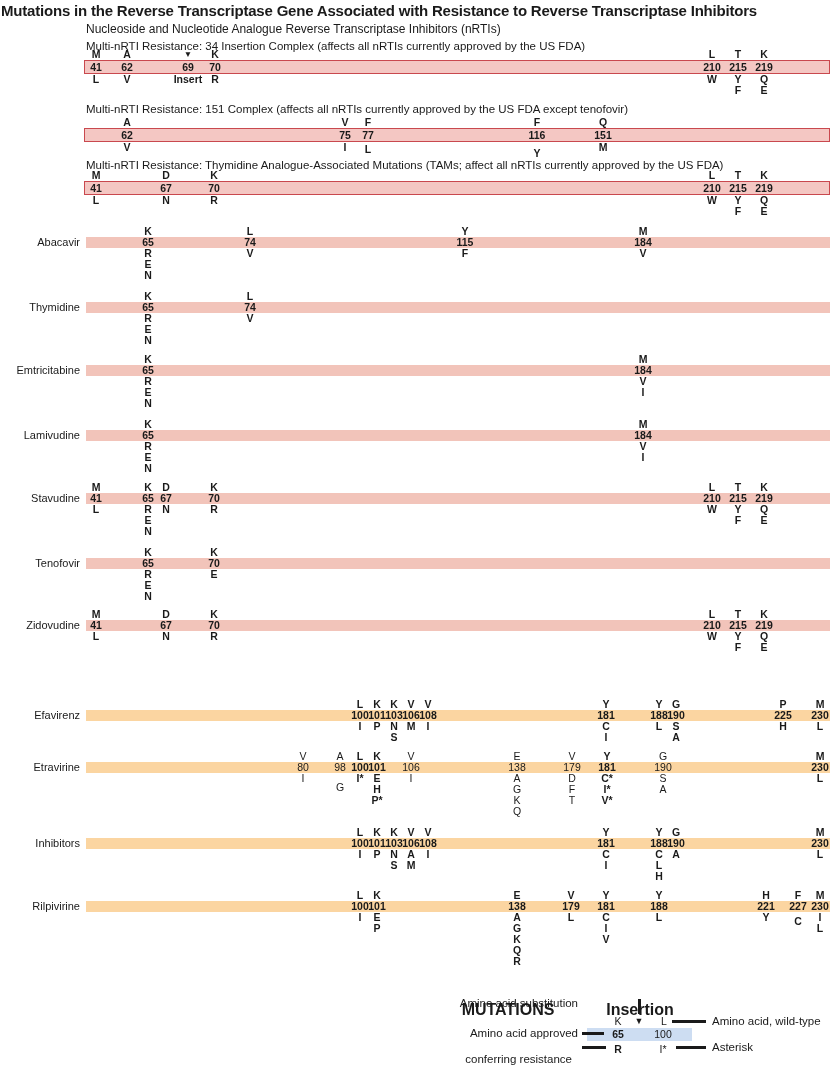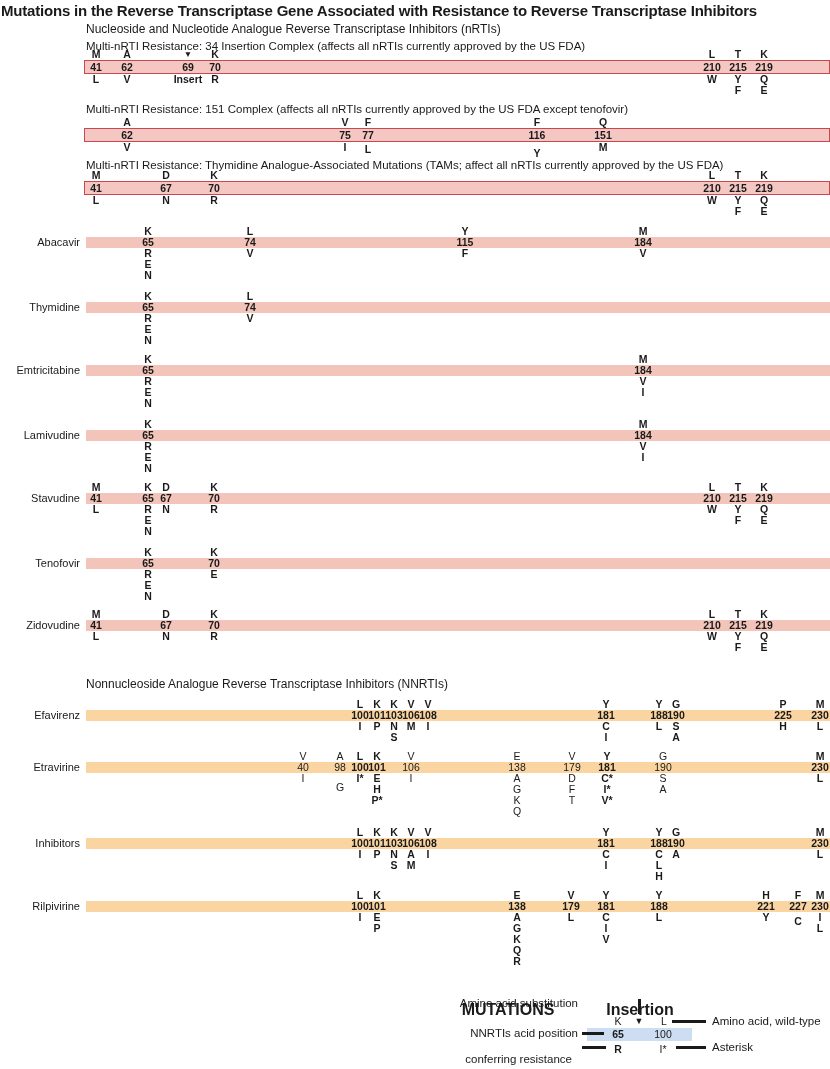--- a/index.html
+++ b/index.html
@@ -28,21 +28,20 @@
   .lg-cell{position:absolute;transform:translateX(-50%);text-align:center;font-size:10.5px;white-space:nowrap;}
   .lg-cell.b{font-weight:bold;}
   .lg-tri{position:absolute;transform:translateX(-50%);font-size:9px;}
 </style>
 </head>
 <body>
 
 <div id="canvas">
   <div class="fig-title">Mutations in the Reverse Transcriptase Gene Associated with Resistance to Reverse Transcriptase Inhibitors</div>
   <div class="sec-header" style="top:22px">Nucleoside and Nucleotide Analogue Reverse Transcriptase Inhibitors (nRTIs)</div>
-  <div class="sec-header" style="top:677px">Nonnucleoside Analogue Reverse Transcriptase Inhibitors (NNRTIs)</div>
   <div id="rows">
       <div class="row-header" style="top: 40px;">Multi-nRTI Resistance: 34 Insertion Complex (affects all nRTIs currently approved by the US FDA)</div>
       <div class="bar bar-multi" style="top: 60px; background: rgb(244, 199, 195); border-color: rgb(201, 72, 78);"></div>
       <div class="mut" style="left: 96px; top: 48px;">
         <div class="wild">M</div>
         <div class="num" style="height: 14px; line-height: 14px;">41</div>
         <div class="subs">
           <div>L</div>
         </div>
       </div>
@@ -452,21 +451,21 @@
         <div class="wild">M</div>
         <div class="num" style="height: 11px; line-height: 11px;">230</div>
         <div class="subs">
           <div>L</div>
         </div>
       </div>
       <div class="drug-label" style="top: 761px;">Etravirine</div>
       <div class="bar bar-drug" style="top: 762px; background: rgb(251, 213, 161);"></div>
       <div class="mut reg" style="left: 303px; top: 750px;">
         <div class="wild">V</div>
-        <div class="num" style="height: 11px; line-height: 11px;">40</div>
+        <div class="num" style="height: 11px; line-height: 11px;">80</div>
         <div class="subs">
           <div>I</div>
         </div>
       </div>
       <div class="mut reg" style="left: 340px; top: 750px;">
         <div class="wild">A</div>
         <div class="num" style="height: 20px; line-height: 11px;">98</div>
         <div class="subs">
           <div>G</div>
         </div>
@@ -691,21 +690,21 @@
     <div class="lg-cell" style="left:618px;top:1015px">K</div>
     <div class="lg-cell" style="left:664px;top:1015px">L</div>
 
     <div id="lg-bar" style="position: absolute; left: 587px; top: 1028px; width: 105px; height: 13px; background: rgb(205, 221, 242);"></div>
     <div class="lg-cell b" style="left:618px;top:1028px;line-height:13px">65</div>
     <div class="lg-cell" style="left:663px;top:1028px;line-height:13px">100</div>
 
     <div class="lg-cell b" style="left:618px;top:1043px">R</div>
     <div class="lg-cell" style="left:663px;top:1043px">I*</div>
 
-    <div class="lg-text lg-right-align" style="left:378px;width:200px;top:1027px">NNRTIs acid position</div>
+    <div class="lg-text lg-right-align" style="left:378px;width:200px;top:1027px">Amino acid approved</div>
     <div class="lg-line" style="left:582px;top:1032px;width:22px"></div>
 
     <div class="lg-text lg-right-align" style="left:378px;width:200px;top:997px">Amino acid substitution</div>
     <div class="lg-text lg-right-align" style="left:378px;width:194px;top:1053px">conferring resistance</div>
     <div class="lg-line" style="left:582px;top:1046px;width:24px"></div>
 
     <div class="lg-line" style="left:672px;top:1020px;width:34px"></div>
     <div class="lg-text" style="left:712px;top:1015px">Amino acid, wild-type</div>
 
     <div class="lg-line" style="left:676px;top:1046px;width:30px"></div>

